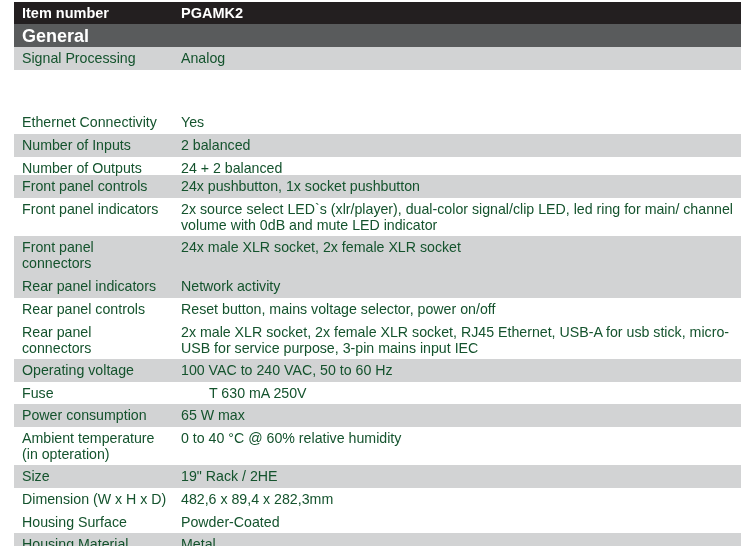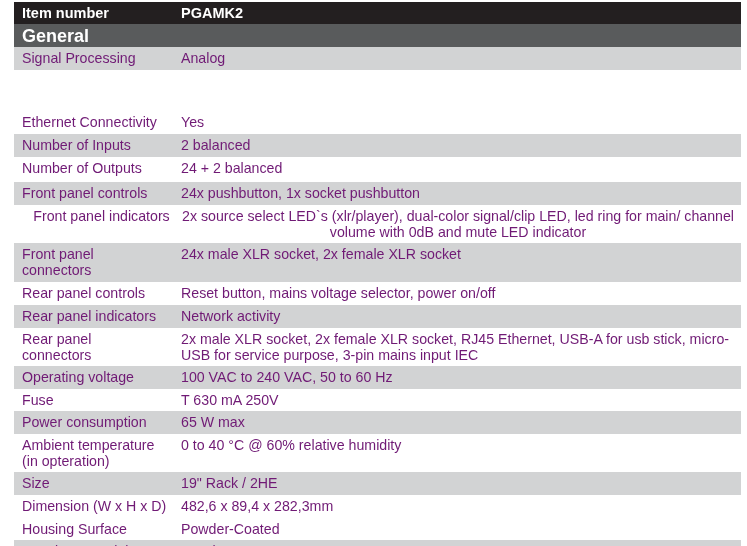--- a/index.html
+++ b/index.html
@@ -1,19 +1,19 @@
 <!DOCTYPE html>
 <html><head>
 <meta charset="utf-8">
 <style>
   html, body { margin: 0; padding: 0; background: #ffffff; }
   body { width: 747px; height: 546px; overflow: hidden; position: relative;
          font-family: "Liberation Sans", "DejaVu Sans", sans-serif; }
   .spec-table { position: absolute; left: 14px; top: 2px; width: 727px; }
-  .row { display: flex; box-sizing: border-box; color: #701a75; font-size: 14.2px; line-height: 16px; }
+  .row { display: flex; box-sizing: border-box; color: #14532d; font-size: 14.2px; line-height: 16px; }
   .row .k { width: 167px; padding: 3px 0 0 8px; box-sizing: border-box; flex: none; }
   .row .v { flex: 1; padding: 3px 6px 0 0; box-sizing: border-box; }
   .row.alt { background: #d2d3d4; }
   .row.plain { background: #ffffff; }
   .row.header { background: #231f20; color: #ffffff; font-weight: bold; height: 22px; font-size: 14.5px; }
   .row.header .k, .row.header .v { padding-top: 3px; }
   .row.section { background: #595b5c; color: #ffffff; font-weight: bold; height: 23px; font-size: 18px; }
   .row.section .k { padding-top: 4px; }
 </style>
 </head>
@@ -34,55 +34,55 @@
         <div class="v">Analog</div>
       </div>
       <div class="row plain" style="height: 23px; margin-top: 41px;">
         <div class="k">Ethernet Connectivity</div>
         <div class="v">Yes</div>
       </div>
       <div class="row alt" style="height: 23px;">
         <div class="k">Number of Inputs</div>
         <div class="v">2 balanced</div>
       </div>
-      <div class="row plain" style="height: 25px;">
+      <div class="row plain" style="height: 18px;">
         <div class="k">Number of Outputs</div>
         <div class="v">24 + 2 balanced</div>
       </div>
       <div class="row alt" style="height: 23px;">
         <div class="k">Front panel controls</div>
         <div class="v">24x pushbutton, 1x socket pushbutton</div>
       </div>
-      <div class="row plain" style="height: 38px; text-align: center;">
+      <div class="row plain" style="height: 38px;">
         <div class="k">Front panel indicators</div>
         <div class="v">2x source select LED`s (xlr/player), dual-color signal/clip LED, led ring for main/ channel volume with 0dB and mute LED indicator</div>
       </div>
       <div class="row alt" style="height: 39px;">
         <div class="k" style="white-space: pre-line;">Front panel
 connectors</div>
         <div class="v">24x male XLR socket, 2x female XLR socket</div>
       </div>
+      <div class="row alt" style="height: 23px;">
+        <div class="k">Rear panel indicators</div>
+        <div class="v">Network activity</div>
+      </div>
       <div class="row plain" style="height: 23px;">
         <div class="k">Rear panel controls</div>
         <div class="v">Reset button, mains voltage selector, power on/off</div>
-      </div>
-      <div class="row alt" style="height: 23px;">
-        <div class="k">Rear panel indicators</div>
-        <div class="v">Network activity</div>
       </div>
       <div class="row plain" style="height: 38px;">
         <div class="k" style="white-space: pre-line;">Rear panel
 connectors</div>
         <div class="v">2x male XLR socket, 2x female XLR socket, RJ45 Ethernet, USB-A for usb stick, micro-USB for service purpose, 3-pin mains input IEC</div>
       </div>
       <div class="row alt" style="height: 23px;">
         <div class="k">Operating voltage</div>
         <div class="v">100 VAC to 240 VAC, 50 to 60 Hz</div>
       </div>
-      <div class="row plain" style="height: 22px;">
+      <div class="row plain" style="height: 22px; gap: 28px;">
         <div class="k">Fuse</div>
         <div class="v">T 630 mA 250V</div>
       </div>
       <div class="row alt" style="height: 23px;">
         <div class="k">Power consumption</div>
         <div class="v">65 W max</div>
       </div>
       <div class="row plain" style="height: 38px;">
         <div class="k" style="white-space: pre-line;">Ambient temperature
 (in opteration)</div>

